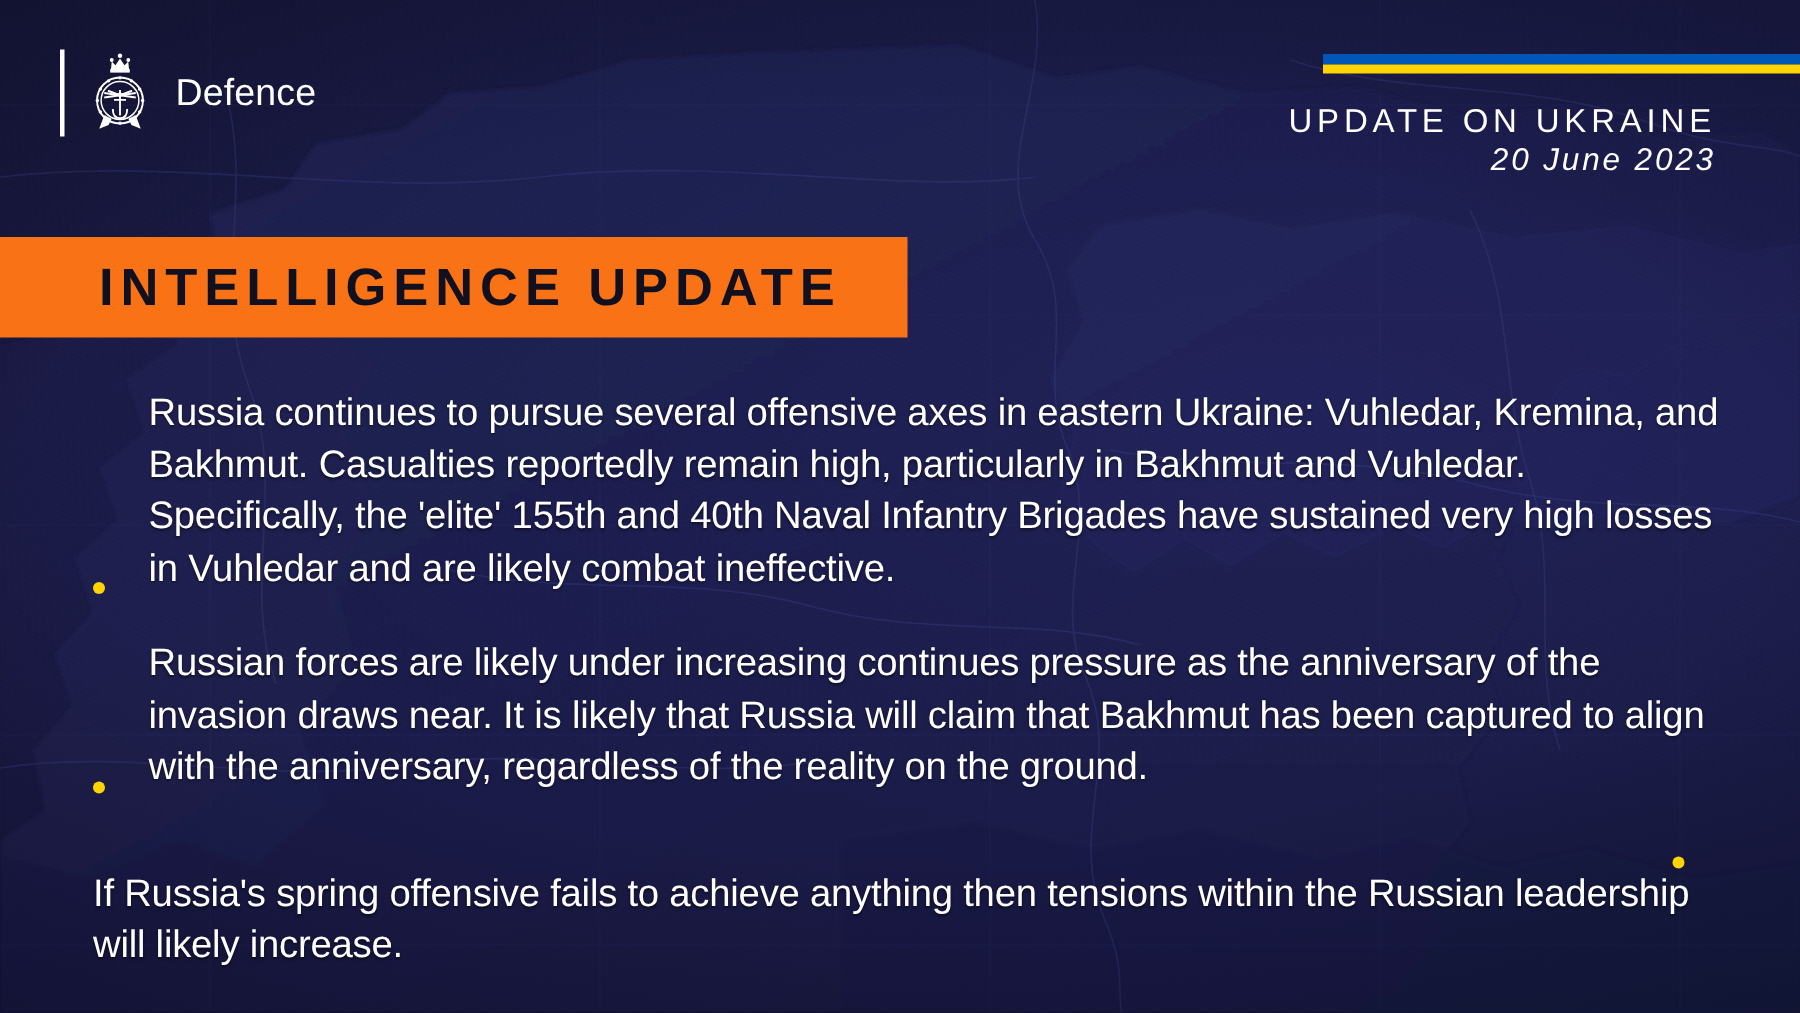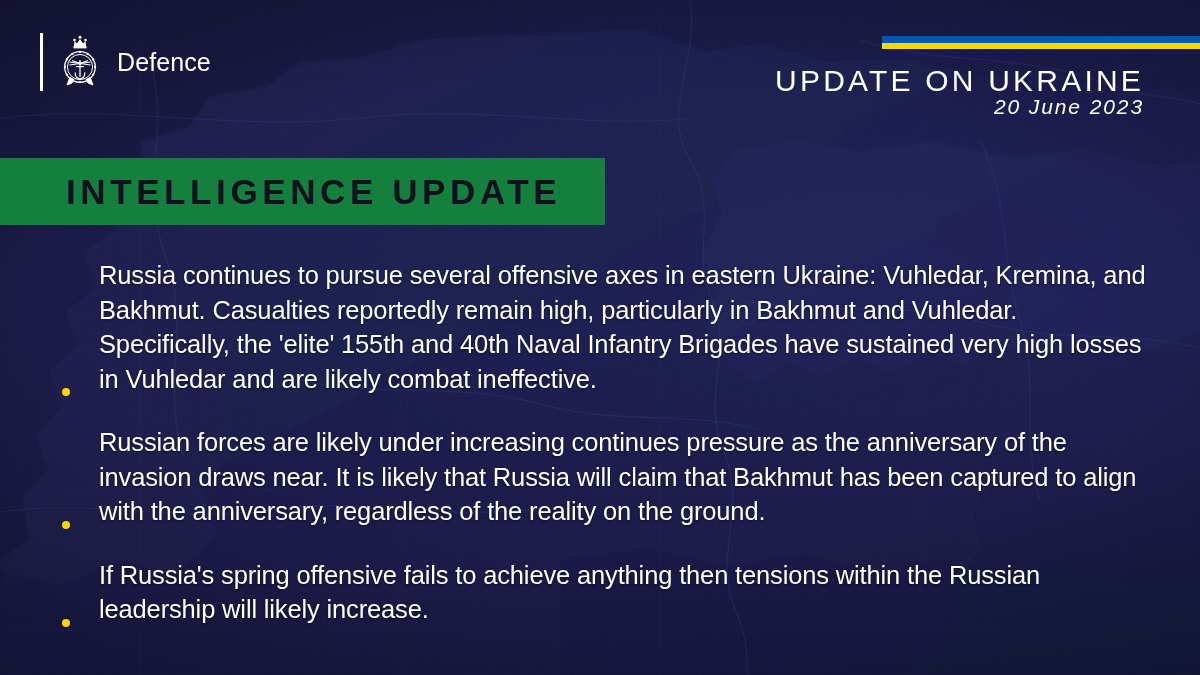--- a/index.html
+++ b/index.html
@@ -89,21 +89,21 @@
   .ua-bar .ua-yellow{ height: 6px; background: #ffd400; }
 
   .update-block {
     position: absolute;
     right: 56px;
     top: 68px;
     text-align: right;
     color: #ffffff;
   }
   .update-title {
-    font-size: 30px;
+    font-size: 22px;
     letter-spacing: 3.2px;
     font-weight: 400;
     line-height: 25px;
     white-space: nowrap;
   }
   .update-date {
     font-size: 21px;
     font-style: italic;
     letter-spacing: 1.9px;
     line-height: 26px;
@@ -111,21 +111,21 @@
     margin-top: 1px;
   }
 
   
   .banner {
     position: absolute;
     left: 0;
     top: 158px;
     width: 605px;
     height: 67px;
-    background: #15803d;
+    background: #f97316;
     display: flex;
     align-items: center;
   }
   .banner-text {
     margin-left: 66px;
     color: #10101f;
     font-size: 35px;
     font-weight: 700;
     letter-spacing: 4.6px;
     line-height: 36px;
@@ -138,21 +138,21 @@
     left: 62px;
     top: 258px;
     right: 48px;
   }
   .bullet {
     position: relative;
     display: flex;
     align-items: flex-end;
     margin-bottom: 29px;
   }
-  .bullet:last-child { margin-bottom: 0; }
+  .bullet:last-child { margin-bottom: 0; flex-direction: column; }
   .bullet-dot {
     flex: 0 0 auto;
     width: 8px;
     height: 8px;
     border-radius: 50%;
     background: #ffd400;
     margin-top: 13px;
     margin-right: 29px;
   }
   .bullet-text {

